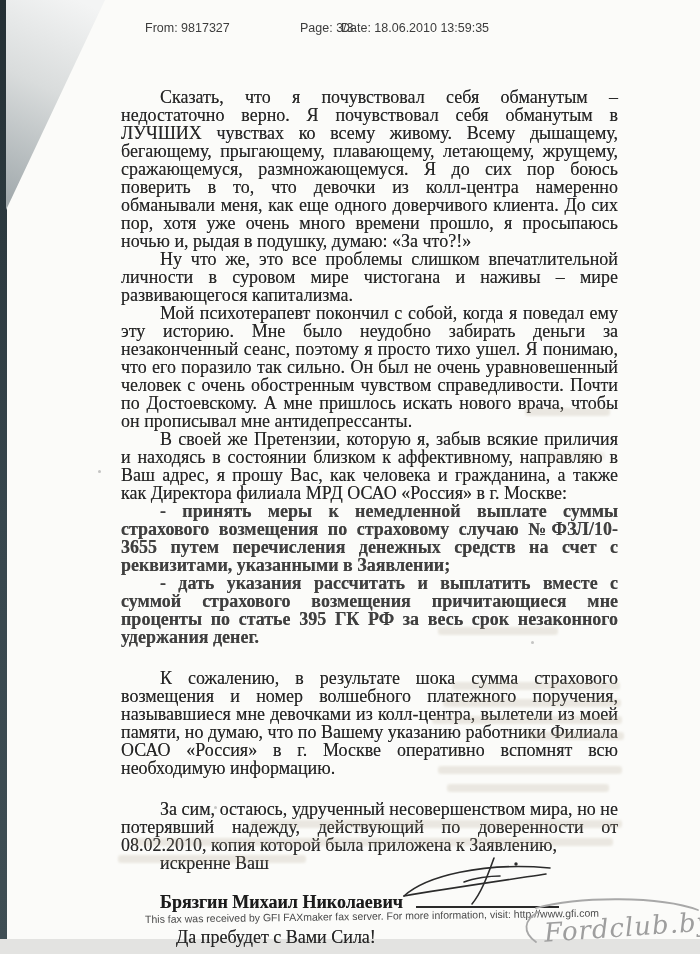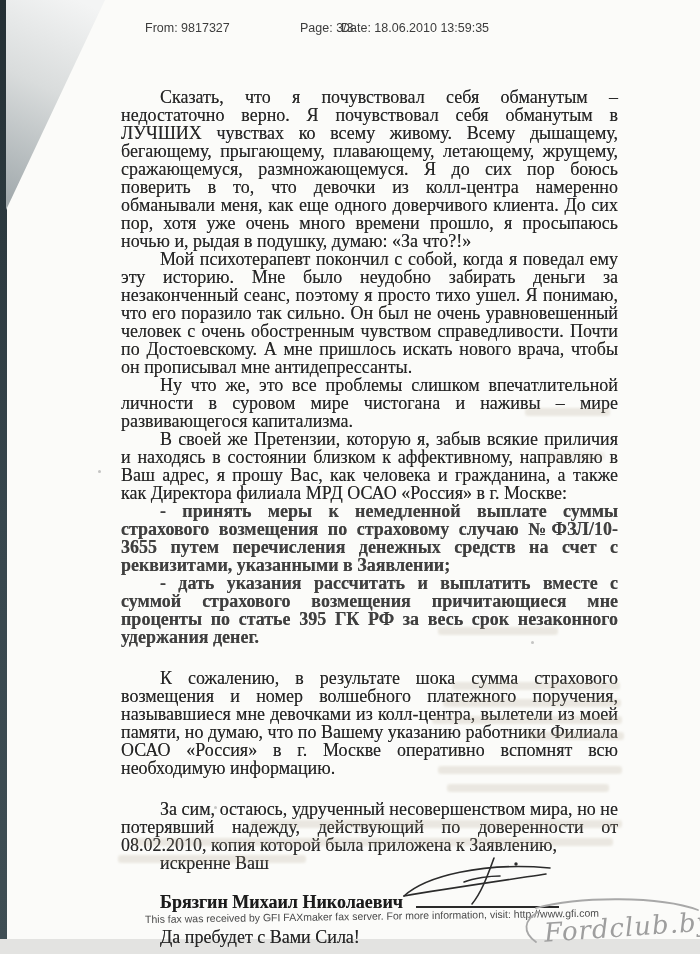--- a/index.html
+++ b/index.html
@@ -20,21 +20,21 @@
   .fax-header span{position:absolute;white-space:nowrap;}
   .fh-from{left:145px;} .fh-page{left:300px;} .fh-date{left:341px;}
   
   .letter{position:absolute;left:121px;top:88px;width:497px;
     font-size:18px;line-height:18px;color:#262626;text-align:justify;
     text-shadow:0 0 .35px rgba(20,20,20,.55);}
   .letter p{margin:0;text-indent:39px;}
   .letter p.bold{font-weight:bold;color:#404040;}
   .letter p.gap12{margin-top:23px;}
   .letter p.gap13{margin-top:23px;}
-  .letter p.gap17{margin-top:17px;}
+  .letter p.gap17{margin-top:17px;margin-left:16px;}
   .salutation{text-align:left !important;}
   .sig-row{margin-top:20px;white-space:nowrap;text-indent:39px;}
   .signer{font-weight:bold;color:#1c1c1c;}
   .sig-line{display:inline-block;position:relative;width:143px;height:14px;
     margin-left:8px;border-bottom:2px solid #2a2a2a;vertical-align:baseline;}
   .sig-svg{position:absolute;left:-20px;bottom:-6px;width:178px;height:60px;overflow:visible;}
   .sig-svg path{stroke:#2b2b2b;stroke-width:1.6;fill:none;stroke-linecap:round;}
   
   .ghost{position:absolute;height:8px;border-radius:3px;background:#b2a58e;
     opacity:.22;filter:blur(1.3px);}
@@ -61,22 +61,22 @@
   <div class="edge-bottom"></div>
 
   <header class="fax-header">
     <span class="fh-from">From: 9817327</span>
     <span class="fh-page">Page: 3/3</span>
     <span class="fh-date">Date: 18.06.2010 13:59:35</span>
   </header>
 
   <main class="letter">
     <p>Сказать, что я почувствовал себя обманутым – недостаточно верно. Я почувствовал себя обманутым в ЛУЧШИХ чувствах ко всему живому. Всему дышащему, бегающему, прыгающему, плавающему, летающему, жрущему, сражающемуся, размножающемуся. Я до сих пор боюсь поверить в то, что девочки из колл-центра намеренно обманывали меня, как еще одного доверчивого клиента. До сих пор, хотя уже очень много времени прошло, я просыпаюсь ночью и, рыдая в подушку, думаю: «За что?!»</p>
+    <p>Ну что же, это все проблемы слишком впечатлительной личности в суровом мире чистогана и наживы – мире развивающегося капитализма.</p>
     <p>Мой психотерапевт покончил с собой, когда я поведал ему эту историю. Мне было неудобно забирать деньги за незаконченный сеанс, поэтому я просто тихо ушел. Я понимаю, что его поразило так сильно. Он был не очень уравновешенный человек с очень обостренным чувством справедливости. Почти по Достоевскому. А мне пришлось искать нового врача, чтобы он прописывал мне антидепрессанты.</p>
-    <p>Ну что же, это все проблемы слишком впечатлительной личности в суровом мире чистогана и наживы – мире развивающегося капитализма.</p>
     <p>В своей же Претензии, которую я, забыв всякие приличия и находясь в состоянии близком к аффективному, направляю в Ваш адрес, я прошу Вас, как человека и гражданина, а также как Директора филиала  МРД ОСАО «Россия» в г. Москве:</p>
     <p class="bold">- принять меры к немедленной выплате суммы страхового возмещения по страховому случаю №ФЗЛ/10-3655 путем перечисления денежных средств на счет с реквизитами, указанными в Заявлении;</p>
     <p class="bold">- дать указания рассчитать и выплатить вместе с суммой страхового возмещения причитающиеся мне проценты по статье 395 ГК РФ за весь срок незаконного удержания денег.</p>
     <p class="gap12">К сожалению, в результате шока сумма страхового возмещения и номер волшебного платежного поручения, называвшиеся мне девочками из колл-центра, вылетели из моей памяти, но думаю, что по Вашему указанию работники Филиала  ОСАО «Россия» в г. Москве оперативно вспомнят всю необходимую информацию.</p>
     <p class="gap13">За сим, остаюсь, удрученный несовершенством мира, но не потерявший надежду, действующий по доверенности от 08.02.2010, копия которой была приложена к Заявлению,</p>
     <p class="salutation">искренне Ваш</p>
 
     <div class="sig-row">
       <span class="signer">Брязгин Михаил Николаевич</span>
       <span class="sig-line">

